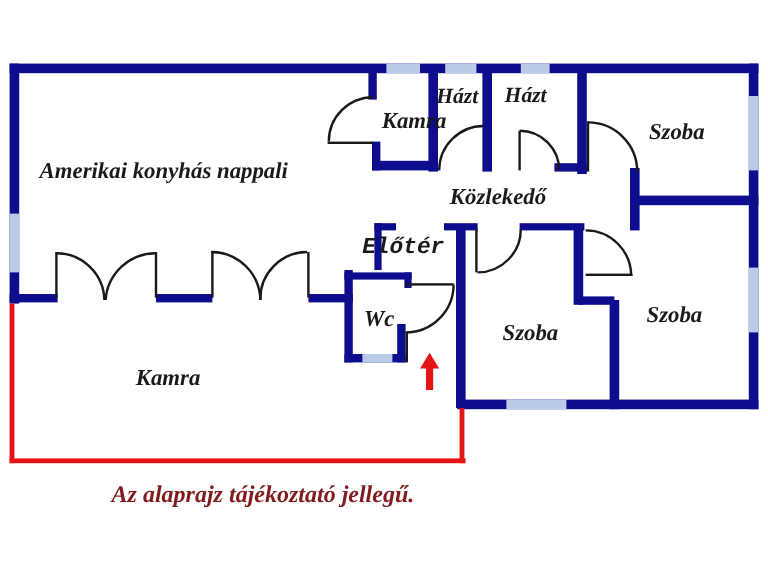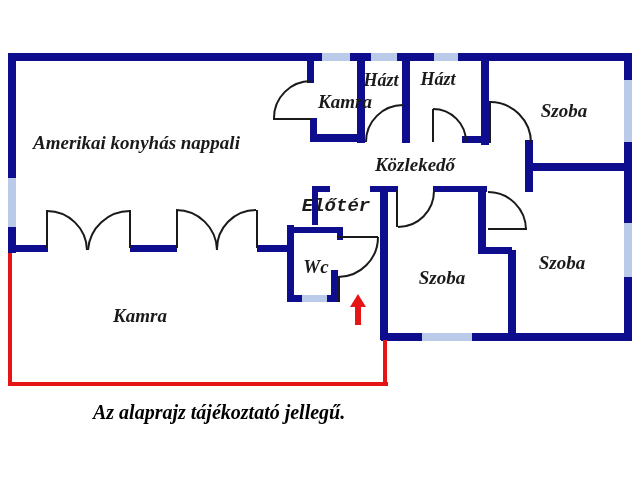--- a/index.html
+++ b/index.html
@@ -10,21 +10,21 @@
   .red{position:absolute;background:var(--accent,#e51515);}
   .leaf{position:absolute;background:#1a1a1a;}
   .lbl{position:absolute;font-weight:bold;font-style:italic;font-size:19px;color:#1a1a1a;
        white-space:nowrap;line-height:1;}
   .lbl.center{transform:translateX(-50%);}
   #arcs{position:absolute;left:0;top:0;}
   #arrow-head{position:absolute;width:0;height:0;
       border-left:8px solid transparent;border-right:8px solid transparent;
       border-bottom:13px solid var(--accent,#e51515);}
   #arrow-shaft{position:absolute;}
-  .disclaimer{position:absolute;font-weight:bold;font-style:italic;font-size:20px;color:#000000;
+  .disclaimer{position:absolute;font-weight:bold;font-style:italic;font-size:20px;color:#7f1d1d;
        white-space:nowrap;}
 </style>
 </head>
 <body>
 
 <div id="stage">
 
   <div class="wall" style="left:8px;top:53px;width:624px;height:8px;"></div>
   <div class="wall" style="left:8px;top:53px;width:8px;height:200px;"></div>
   <div class="wall" style="left:624px;top:53px;width:8px;height:288px;"></div>

